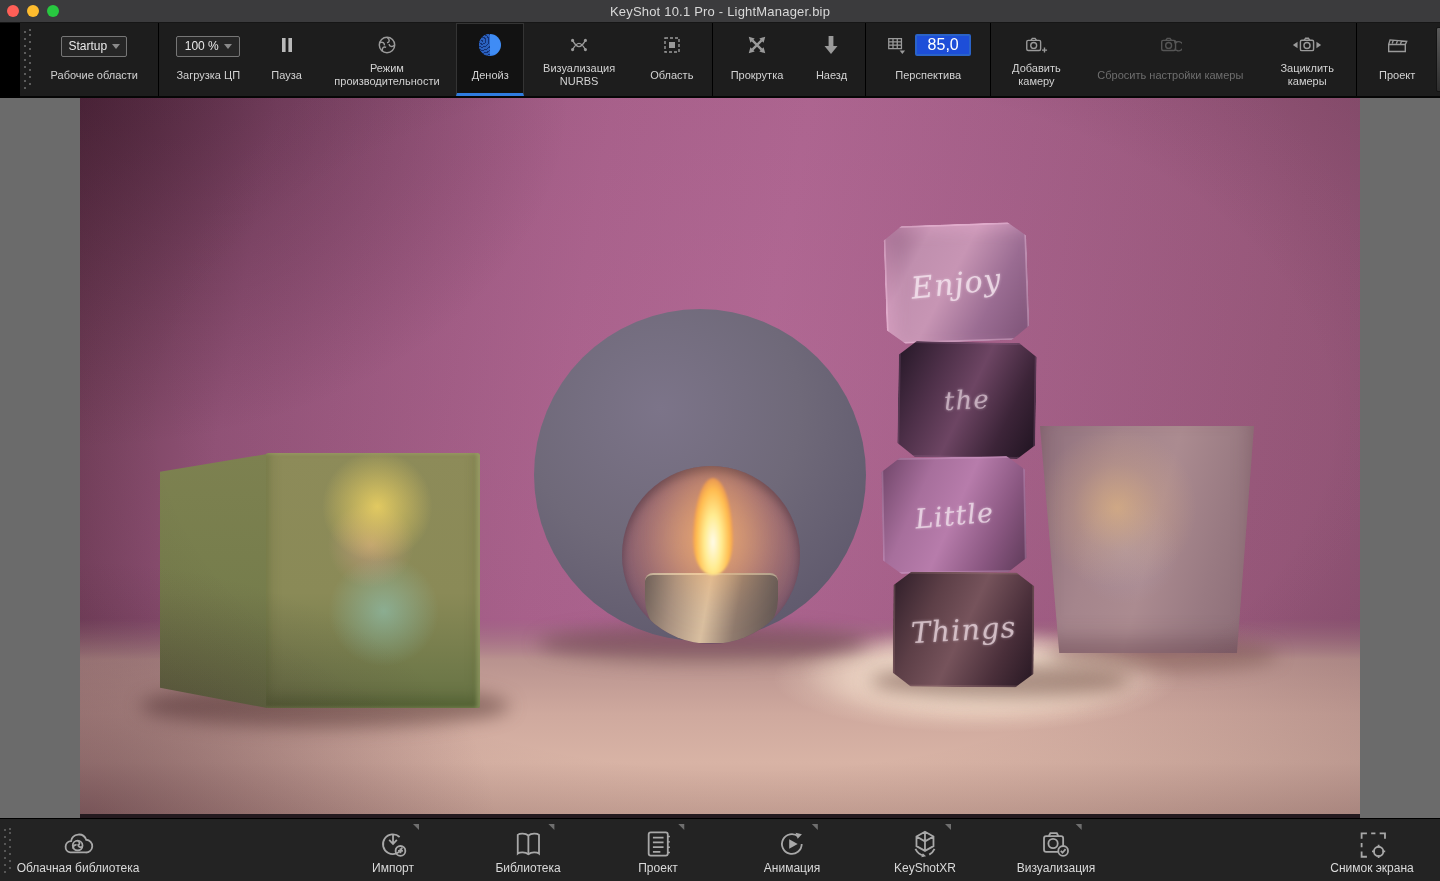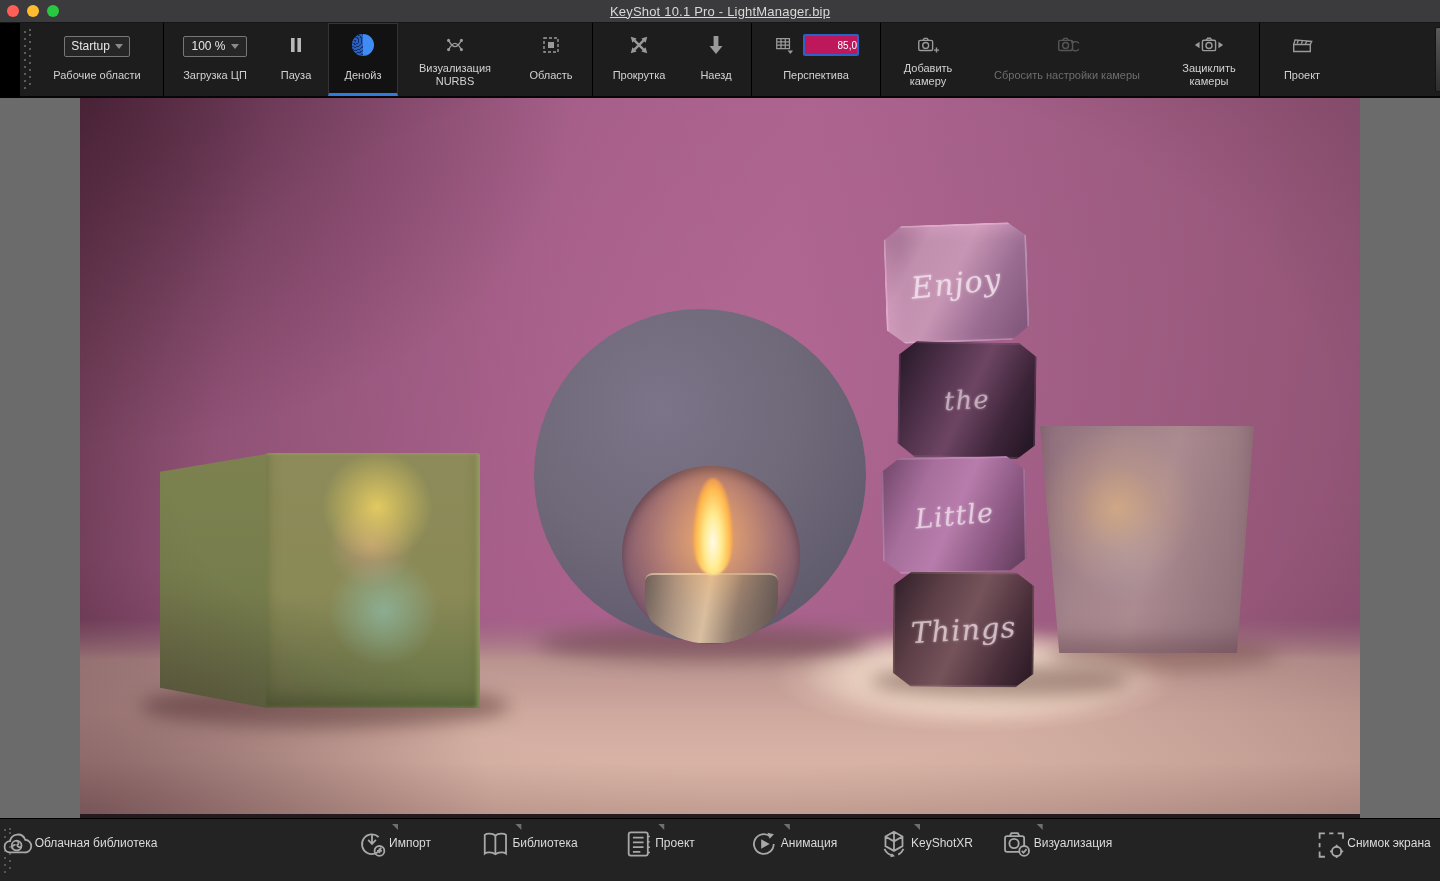--- a/index.html
+++ b/index.html
@@ -5,21 +5,21 @@
   html,body{margin:0;padding:0;background:#000;}
   body{width:1440px;height:881px;position:relative;font-family:"Liberation Sans",sans-serif;
        -webkit-font-smoothing:antialiased;overflow:hidden;}
 
   
   .titlebar{position:absolute;left:0;top:0;width:1440px;height:22px;background:#3b3b3d;
             border-bottom:1px solid #161616;display:flex;align-items:center;justify-content:center;}
   .traffic{position:absolute;left:7px;top:5px;display:flex;gap:8px;}
   .tl{width:12px;height:12px;border-radius:50%;}
   .tl.red{background:#ff5f57;}.tl.yellow{background:#febc2e;}.tl.green{background:#28c840;}
-  .win-title{font-size:13px;color:#d8d8d8;letter-spacing:.2px;text-decoration:underline;}
+  .win-title{font-size:13px;color:#d8d8d8;letter-spacing:.2px;}
 
   
   .toolbar{position:absolute;left:0;top:23px;width:1440px;height:73px;background:#1d1d1d;
            border-bottom:2px solid #060606;display:flex;align-items:stretch;margin-left:20px;}
   .drag-handle{width:10px;margin:6px 0 6px 3px;
      background-image:repeating-linear-gradient(to bottom,#5c5c5c 0 2px,transparent 2px 7px),
                       repeating-linear-gradient(to bottom,#5c5c5c 0 2px,transparent 2px 7px);
      background-size:2px 100%,2px 100%;background-position:1px 2px,6px 5px;background-repeat:repeat-y;}
   .tsep{width:1px;background:#000;align-self:stretch;margin:0 2px;}
   .tbtn{display:flex;flex-direction:column;align-items:center;justify-content:flex-start;
@@ -27,22 +27,22 @@
   .tbtn .ticon{height:28px;display:flex;align-items:center;justify-content:center;}
   .tbtn .tlabel{flex:1;display:flex;align-items:center;justify-content:center;text-align:center;
         font-size:11px;line-height:1.18;color:#d2d2d2;}
   .tbtn.active{background:#121212;border:1px solid #343434;border-bottom:3px solid #2f7ce0;padding-bottom:2px;}
   .tbtn.disabled .tlabel{color:#6e6e6e;}
   .tbtn.disabled svg{opacity:.45;}
   .dropdown{width:64px;height:19px;background:#262626;border:1px solid #767676;border-radius:2px;
         color:#e8e8e8;font-size:12px;display:flex;align-items:center;justify-content:center;gap:5px;margin-top:2px;}
   .dropdown .caret{width:0;height:0;border-left:4px solid transparent;border-right:4px solid transparent;
         border-top:5px solid #8a8a8a;}
-  .pfield{width:52px;height:18px;background:#be185d;border:2px solid #2a63c8;border-radius:2px;
-        color:#fff;font-size:10px;text-align:right;font-family:"Liberation Sans",sans-serif;padding:0;}
+  .pfield{width:52px;height:18px;background:#1d4ed8;border:2px solid #2a63c8;border-radius:2px;
+        color:#fff;font-size:16px;text-align:center;font-family:"Liberation Sans",sans-serif;padding:0;}
   .prow{display:flex;align-items:center;gap:8px;height:28px;}
   .overflow-strip{margin-left:auto;width:21px;margin-top:4px;margin-bottom:4px;margin-right:2px;
         background:linear-gradient(#5a5a5a,#2e2e2e);border:1px solid #141414;border-radius:2px;
         color:#cfcfcf;display:flex;align-items:center;justify-content:center;font-size:13px;}
   .denoise-ball{width:22px;height:22px;border-radius:50%;
         background:radial-gradient(circle at 65% 40%,#3f8cf5 0 55%,#1d5fd0 100%);position:relative;overflow:hidden;}
   .denoise-ball:before{content:"";position:absolute;left:0;top:0;width:50%;height:100%;
         background:repeating-radial-gradient(circle at 30% 30%,rgba(10,30,90,.85) 0 1px,transparent 1px 3px),#2a5cb8;
         opacity:.9;}
 
@@ -132,21 +132,21 @@
   .pool{position:absolute;left:670px;top:516px;width:460px;height:120px;border-radius:50%;
      background:radial-gradient(closest-side,rgba(252,236,218,.95) 0%,rgba(250,230,210,.4) 55%,transparent 78%);
      filter:blur(5px);}
 
   
   .dock{position:absolute;left:0;top:818px;width:1440px;height:63px;background:#232323;border-top:1px solid #000;}
   .dock .drag-handle2{position:absolute;left:4px;top:8px;width:9px;height:46px;
      background-image:repeating-linear-gradient(to bottom,#565656 0 2px,transparent 2px 7px),
                       repeating-linear-gradient(to bottom,#565656 0 2px,transparent 2px 7px);
      background-size:2px 100%,2px 100%;background-position:0 2px,5px 5px;background-repeat:repeat-y;}
-  .dock-item{position:absolute;top:5px;transform:translateX(-50%);display:flex;
+  .dock-item{position:absolute;top:5px;transform:translateX(-50%);display:flex;flex-direction:column;
      align-items:center;gap:0;}
   .dicon{position:relative;height:37px;display:flex;align-items:flex-end;justify-content:center;}
   .dlabel{font-size:12px;color:#dadada;white-space:nowrap;}
   .tear{position:absolute;top:0;right:-9px;width:0;height:0;border-style:solid;
      border-width:0 6px 6px 0;border-color:transparent #6f6f6f transparent transparent;}
   svg{display:block;}
 </style>
 </head>
 <body>
 
@@ -187,20 +187,29 @@
   <div class="tbtn" style="width:48px">
     <div class="ticon">
       <svg width="20" height="20" viewBox="0 0 20 20">
           <rect x="5" y="3" width="3.6" height="14" fill="#b9b9b9"></rect>
           <rect x="11.4" y="3" width="3.6" height="14" fill="#b9b9b9"></rect>
         </svg>
     </div>
     <div class="tlabel">Пауза</div>
   </div>
 
+  <div class="tbtn" style="width:128px">
+    <div class="ticon">
+      <svg width="22" height="22" viewBox="0 0 24 24" fill="none" stroke="#9a9a9a" stroke-width="1.6">
+        <circle cx="12" cy="12" r="8.4"></circle>
+        <path d="M12 3.6 C15.5 6 15 9 12 9.6 M20.3 12 C17.5 14.8 14.8 13.6 14.2 11 M7 19 C6.2 14.8 8.6 13.4 11 14.6 M4 9.4 C7.4 8 9.4 9.8 9.2 12.4"></path>
+      </svg>
+    </div>
+    <div class="tlabel">Режим производительности</div>
+  </div>
 
   <div class="tbtn active" style="width:54px">
     <div class="ticon">
         <div class="denoise-ball"></div>
       </div>
     <div class="tlabel">Денойз</div>
   </div>
 
   <div class="tbtn" style="width:98px">
     <div class="ticon">

